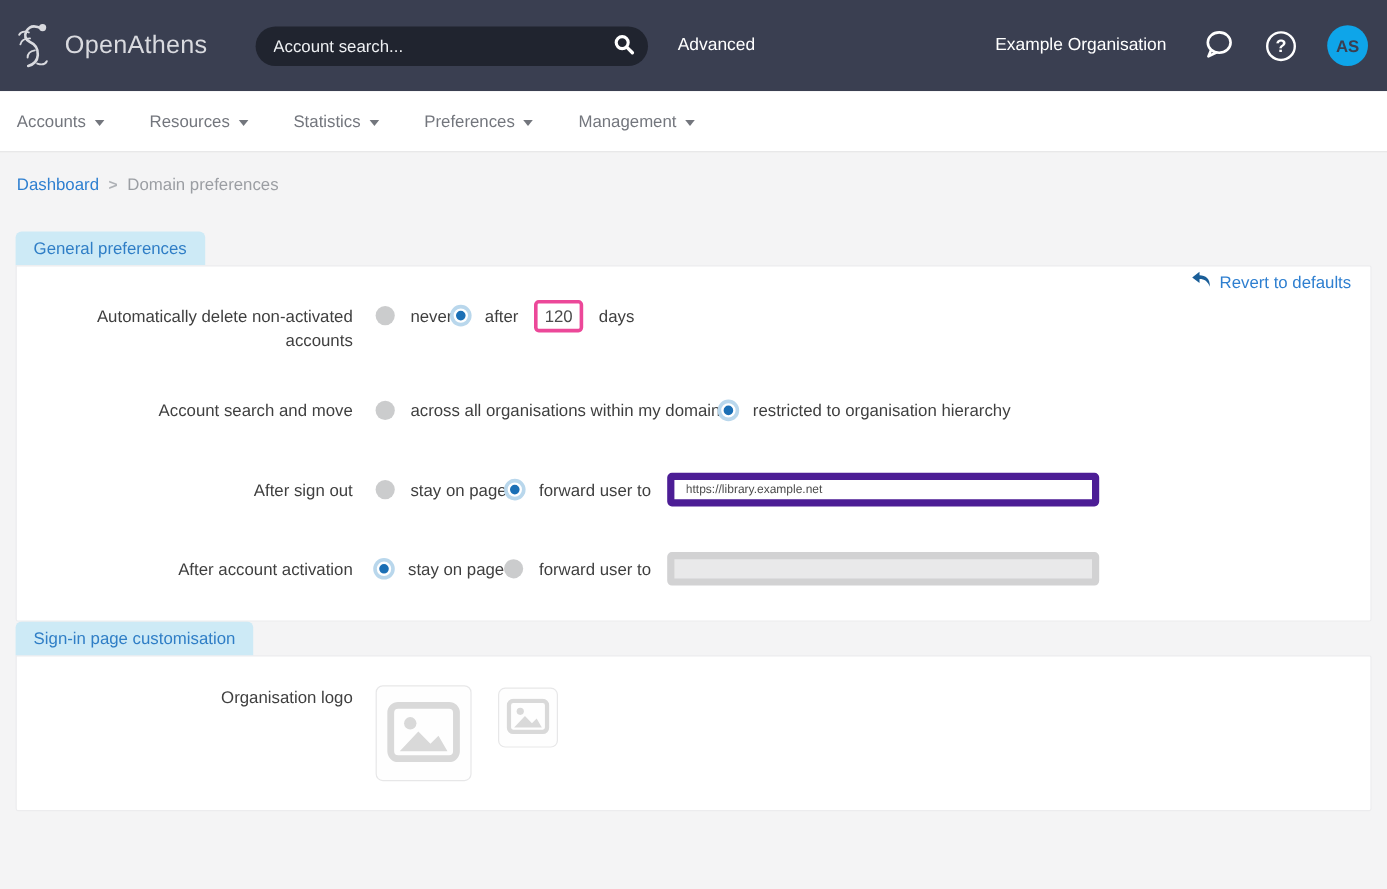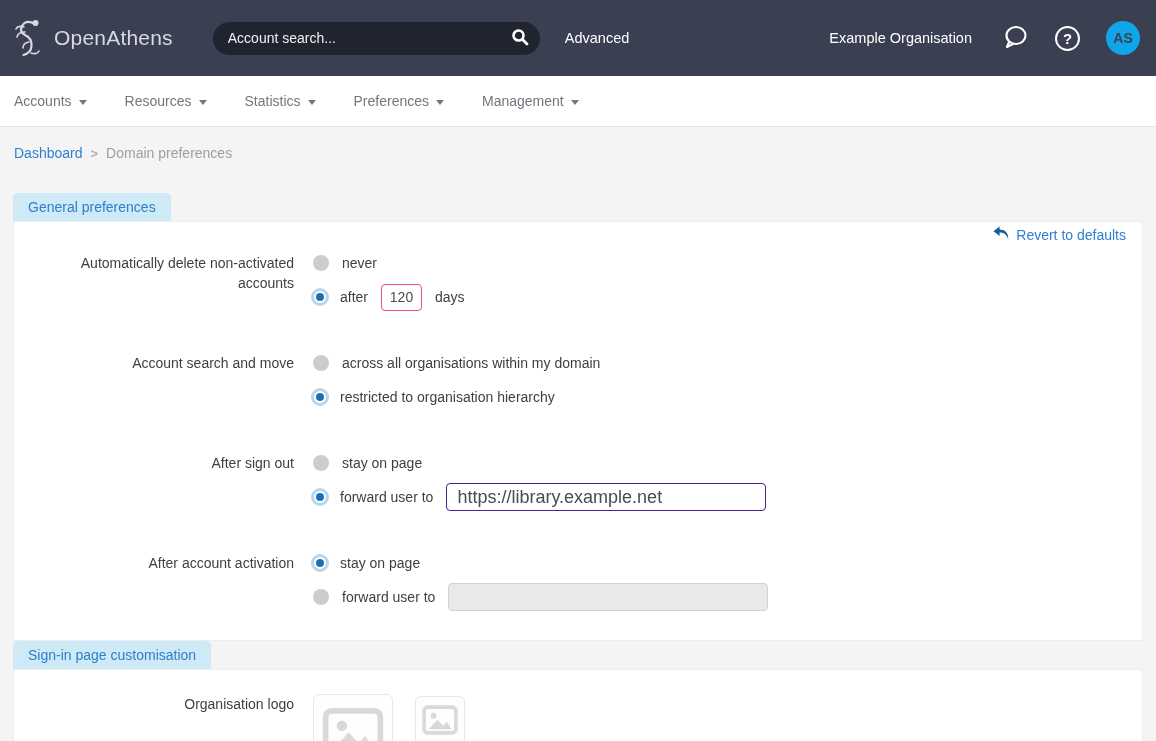--- a/index.html
+++ b/index.html
@@ -95,44 +95,44 @@
     display: flex; align-items: center; gap: 7px; font-size: 14px;
   }
 
   
   .form-group { display: flex; margin-bottom: 32px; }
   .form-group:last-child { margin-bottom: 0; }
   .group-label {
     width: 266px; text-align: right; color: #3f3f3f;
     line-height: 20px; padding-top: 7px; flex-shrink: 0;
   }
-  .options { margin-left: 19px; display: flex; flex-direction: column; }
+  .options { margin-left: 19px; display: flex; flex-direction: row; }
   .option-row { height: 34px; display: flex; align-items: center; gap: 13px; }
   .radio {
     width: 16px; height: 16px; border-radius: 50%;
     background: #cbcccd; flex-shrink: 0; cursor: pointer;
   }
   .radio.selected {
     width: 12px; height: 12px;
     background: #1b6fb5;
     border: 2px solid #ffffff;
     box-shadow: 0 0 0 3px #b9d7ec;
     margin: 0 1px;
   }
   .opt-text { color: #3f3f3f; }
   .mini-input {
     width: 41px; height: 27px;
-    border: 1px solid #ec4899; border-radius: 4px;
+    border: 3px solid #ec4899; border-radius: 4px;
     text-align: center; font-size: 14px; color: #4c4c4c;
     font-family: "Liberation Sans", sans-serif; outline: none;
   }
   .url-input {
-    width: 320px; height: 28px;
-    border: 1px solid #4c1d95; border-radius: 4px;
-    padding: 0 10px; font-size: 18px; color: #4c4c4c;
+    width: 360px; height: 28px;
+    border: 6px solid #4c1d95; border-radius: 4px;
+    padding: 0 10px; font-size: 10px; color: #4c4c4c;
     font-family: "Liberation Sans", sans-serif; outline: none;
   }
   .url-input:disabled { background: #e9e9ea; border-color: #d2d2d3; }
 
   
   .logo-row { display: flex; }
   .logo-boxes { margin-left: 19px; display: flex; gap: 22px; align-items: flex-start; }
   .logo-box {
     background: #fefefe; border: 1px solid #e7e7e8; border-radius: 6px;
     display: flex; align-items: center; justify-content: center; cursor: pointer;

